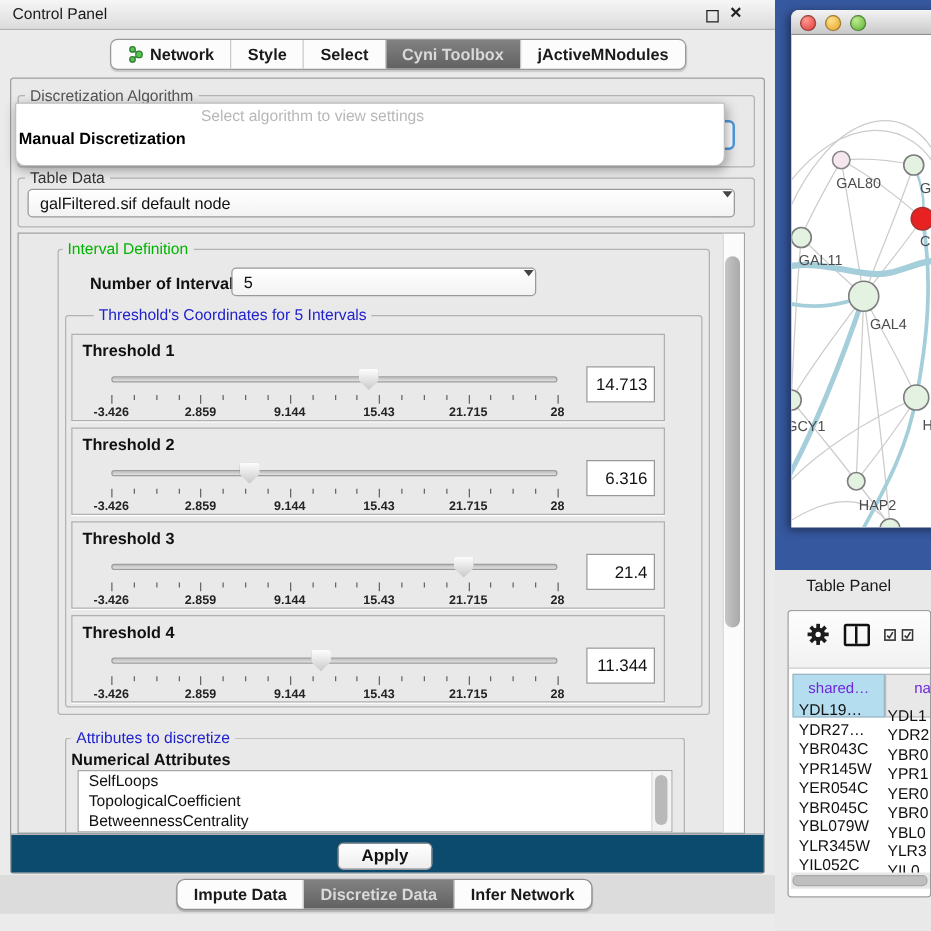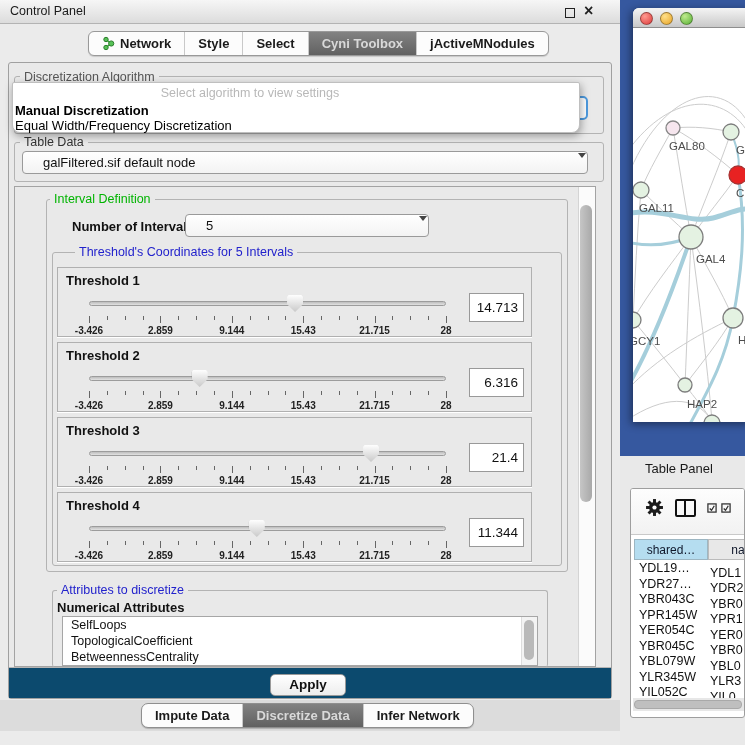--- a/index.html
+++ b/index.html
@@ -25,21 +25,21 @@
   .tab.selected { background:linear-gradient(#828282,#616161); color:#d9d9d9; }
 
   .outer-panel { position:absolute; left:8px; top:62px; width:604px; height:637px;
                  background:#e9e9e9; border:1px solid #a0a0a0; border-radius:3px; }
 
   .group-title { position:absolute; font-size:12.5px; background:#e9e9e9; padding:0 4px; white-space:nowrap; z-index:2; }
   .gbox { position:absolute; border:1px solid #b3b3b3; border-radius:3px; }
 
   
   .combo { position:absolute; background:linear-gradient(#ffffff,#f3f3f3); border:1px solid #9a9a9a;
-           border-radius:4px; font-size:13px; color:#111; line-height:21px; padding-left:20px; white-space:nowrap; overflow:hidden; }
+           border-radius:4px; font-size:13px; color:#111; line-height:21px; padding-left:9px; white-space:nowrap; overflow:hidden; }
   .spinner { position:absolute; right:8px; top:3px; width:9px; }
   .sp-up { width:0; height:0; border-left:4px solid transparent; border-right:4px solid transparent;
            border-bottom:5px solid #444; margin-bottom:3px; }
   .sp-dn { width:0; height:0; border-left:4px solid transparent; border-right:4px solid transparent;
            border-top:5px solid #444; }
 
   
   .popup { position:absolute; left:12px; top:82px; width:568px; height:51px; background:#fff;
            border:1px solid #bfbfbf; border-radius:2px 2px 8px 8px; box-shadow:1px 3px 9px rgba(0,0,0,.35); z-index:50; }
   .popup .hint { position:absolute; left:0; top:3px; width:100%; padding-right:92px; text-align:center;
@@ -109,22 +109,22 @@
   #net-svg { position:absolute; left:0; top:20px; }
 
   .tp-title { position:absolute; left:13px; top:461px; font-size:13px; color:#1a1a1a;margin-left:12px; }
   .tp-box { position:absolute; left:10px; top:488px; width:115px; height:230px; background:#fff;
             border:1px solid #9e9e9e; border-radius:3px; overflow:hidden; }
   .tp-toolbar { position:absolute; left:0; top:0; width:100%; height:46px;
                 background:linear-gradient(#fdfdfd,#f2f2f2); border-bottom:1px solid #c9c9c9; }
   .col-icon { position:absolute; left:44px; top:10px; width:21px; height:18px; border:2px solid #111; border-radius:2px; }
   .col-icon::after { content:""; position:absolute; left:7px; top:0; width:2px; height:14px; background:#111; }
   .cb-icon { position:absolute; top:14px; width:10px; height:10px; }
-  .th-cell { position:absolute; top:50px; height:21px; font-size:12px; text-align:center; line-height:20px;
-             border:1px solid #9db6c2; color:#0f172a; overflow:hidden; }
+  .th-cell { position:absolute; top:50px; height:35px; font-size:12px; text-align:center; line-height:20px;
+             border:1px solid #9db6c2; color:#6d28d9; overflow:hidden; }
   .tp-row { height:15.5px; line-height:15.5px; font-size:12.5px; color:#111; white-space:nowrap; }
   .tp-row .c1 { display:inline-block; width:71px; padding-left:5px; overflow:hidden; }
   .tp-row .c2 { display:inline-block; padding-left:5px; }
   .htrack { position:absolute; left:2px; top:209px; width:111px; height:13px; background:#e7e7e7; z-index:3; }
   .hthumb { position:absolute; left:1px; top:2px; width:108px; height:9px; border-radius:4px;
             background:#bfbfbf; border:1px solid #a9a9a9; }
 
   .green-t { color:#00b400; }
   .blue-t { color:#2222cc; }
 </style>
@@ -168,21 +168,20 @@
 
     <div class="outer-panel"></div>
 
     <div class="gbox" style="left:14px; top:76px; width:590px; height:58px;"></div>
     <span class="group-title" style="left:20px; top:70px; color:#555;">Discretization Algorithm</span>
     <div class="focus-combo"></div>
 
     <div class="popup">
       <div class="hint">Select algorithm to view settings</div>
       <div class="opt b" style="top:20px;">Manual Discretization</div>
-      <div class="opt" style="top:35px;">Equal Width/Frequency Discretization</div>
     </div>
 
     <div class="gbox" style="left:14px; top:142px; width:590px; height:40px;"></div>
     <span class="group-title" style="left:20px; top:135px; color:#333;">Table Data</span>
     <div class="combo" style="left:22px; top:151px; width:566px; height:23px;">
       <span>galFiltered.sif default node</span>
       <span class="spinner"><span class="sp-up"></span><span class="sp-dn"></span></span>
     </div>
 
     <div class="scrollpane"></div>

